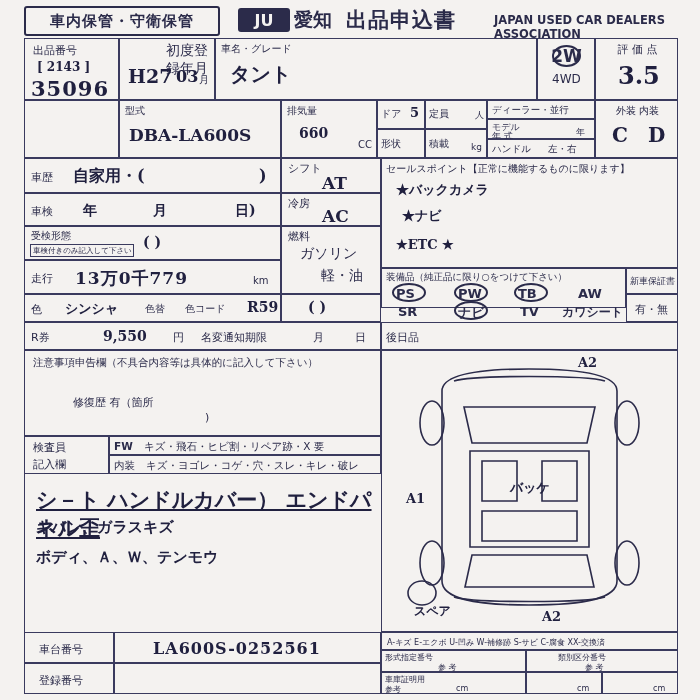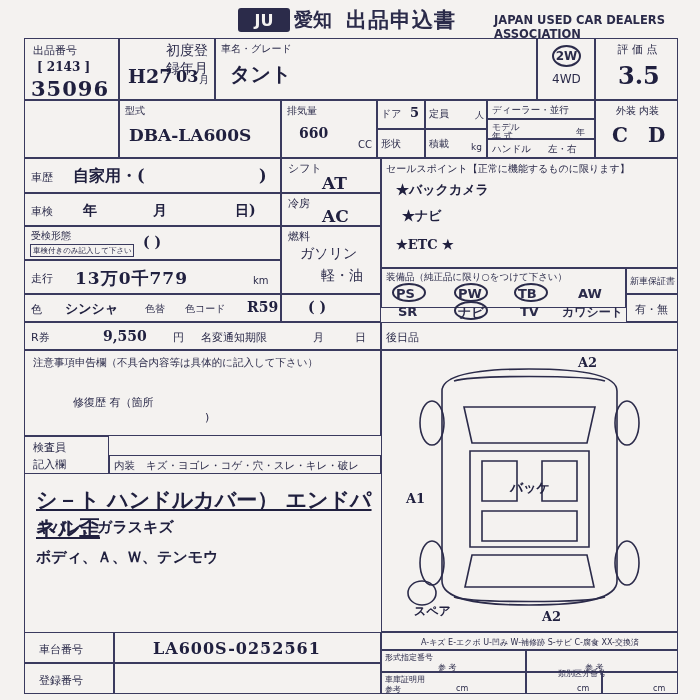--- a/index.html
+++ b/index.html
@@ -33,20 +33,23 @@
   #hdr-en{position:absolute;left:470px;top:7px;font-size:11.5px;font-weight:bold;letter-spacing:0px;}
   
   .cap{position:absolute;font-size:11px;}
 </style>
 </head>
 <body>
 
 <div class="sheet">
 
   <div class="bx" id="header">
+    <div class="bx ctr" id="hdr-left">
+      <span>車内保管・守衛保管</span>
+    </div>
     <div class="bx ctr" id="ju-logo">
       <span>JU</span>
     </div>
     <div class="bx" id="hdr-aichi">愛知</div>
     <div class="bx" id="hdr-title">出品申込書</div>
     <div class="bx" id="hdr-en">JAPAN USED CAR DEALERS ASSOCIATION</div>
   </div>
 
   <div class="bx bd" style="left:24px;top:38px;width:654px;height:656px;"></div>
 
@@ -62,21 +65,21 @@
     <div class="cap hand" style="left:56px;top:28px;font-size:16px;">03</div>
     <div class="cap" style="left:79px;top:34px;font-size:10px;">月</div>
   </div>
 
   <div class="bx bd" style="left:215px;top:38px;width:322px;height:62px;">
     <div class="cap" style="left:5px;top:3px;font-size:10px;">車名・グレード</div>
     <div class="cap hand" style="left:14px;top:22px;font-size:20px;">タント</div>
   </div>
 
   <div class="bx bd" style="left:537px;top:38px;width:58px;height:62px;">
-    <div class="bx ctr" style="left:14px;top:6px;width:29px;height:22px;border:2px solid #2b2b4a;border-radius:50%;font-size:12px;font-weight:bold;">
+    <div class="bx ctr" style="left:14px;top:6px;width:29px;height:22px;border:2px solid #2b2b4a;border-radius:50%;font-size:17px;font-weight:bold;">
       <span>2W</span>
     </div>
     <div class="cap" style="left:14px;top:33px;font-size:12px;">4WD</div>
   </div>
 
   <div class="bx bd" style="left:595px;top:38px;width:83px;height:62px;">
     <div class="cap ctr" style="left:0;top:3px;width:83px;font-size:11px;">評 価 点</div>
     <div class="cap hand" style="left:22px;top:22px;font-size:24px;">3.5</div>
   </div>
 
@@ -228,20 +231,24 @@
   <div class="bx bd" style="left:24px;top:350px;width:357px;height:86px;">
     <div class="cap" style="left:8px;top:5px;font-size:10.5px;">注意事項申告欄（不具合内容等は具体的に記入して下さい）</div>
     <div class="cap" style="left:48px;top:44px;font-size:11px;">修復歴 有（箇所</div>
     <div class="cap" style="left:180px;top:60px;font-size:11px;">)</div>
   </div>
 
   <div class="bx bd" style="left:24px;top:436px;width:85px;height:38px;">
     <div class="cap" style="left:8px;top:3px;font-size:11px;">検査員</div>
     <div class="cap" style="left:8px;top:20px;font-size:11px;">記入欄</div>
   </div>
+  <div class="bx bd" style="left:109px;top:436px;width:272px;height:19px;">
+    <div class="cap" style="left:4px;top:3px;font-size:10.5px;font-weight:bold;">FW</div>
+    <div class="cap" style="left:34px;top:3px;font-size:10.5px;">キズ・飛石・ヒビ割・リペア跡・X 要</div>
+  </div>
   <div class="bx bd" style="left:109px;top:455px;width:272px;height:19px;">
     <div class="cap" style="left:4px;top:3px;font-size:10.5px;">内装</div>
     <div class="cap" style="left:36px;top:3px;font-size:10.5px;">キズ・ヨゴレ・コゲ・穴・スレ・キレ・破レ</div>
   </div>
 
   <div class="bx" style="left:24px;top:474px;width:357px;height:158px;">
     <div class="cap hand" style="left:12px;top:12px;font-size:21px;text-decoration:underline;">シ－ト ハンドルカバー）  エンドパネル歪</div>
     <div class="cap hand" style="left:12px;top:44px;font-size:15px;">キバン、ガラスキズ</div>
     <div class="cap hand" style="left:12px;top:74px;font-size:15px;">ボディ、Ａ、Ｗ、テンモウ</div>
   </div>
@@ -276,42 +283,42 @@
       </g>
     </svg>
     <div class="cap hand" style="left:196px;top:4px;font-size:13px;">A2</div>
     <div class="cap hand" style="left:24px;top:140px;font-size:13px;">A1</div>
     <div class="cap hand" style="left:128px;top:128px;font-size:13px;">バッケ</div>
     <div class="cap hand" style="left:32px;top:252px;font-size:12px;">スペア</div>
     <div class="cap hand" style="left:160px;top:258px;font-size:13px;">A2</div>
   </div>
 
   <div class="bx bd" style="left:381px;top:632px;width:297px;height:18px;">
-    <div class="cap" style="left:5px;top:4px;font-size:8px;margin-left:34px;">A-キズ  E-エクボ  U-凹み  W-補修跡  S-サビ  C-腐食  XX-交換済</div>
+    <div class="cap" style="left:5px;top:4px;font-size:8px;">A-キズ  E-エクボ  U-凹み  W-補修跡  S-サビ  C-腐食  XX-交換済</div>
   </div>
 
   <div class="bx bd" style="left:24px;top:632px;width:90px;height:31px;">
     <div class="cap" style="left:14px;top:9px;font-size:11px;">車台番号</div>
   </div>
   <div class="bx bd" style="left:114px;top:632px;width:267px;height:31px;">
     <div class="cap hand" style="left:38px;top:6px;font-size:16px;letter-spacing:1px;">LA600S-0252561</div>
   </div>
   <div class="bx bd" style="left:24px;top:663px;width:90px;height:31px;">
     <div class="cap" style="left:14px;top:9px;font-size:11px;">登録番号</div>
   </div>
   <div class="bx bd" style="left:114px;top:663px;width:267px;height:31px;">
     <div class="cap hand" style="left:38px;top:6px;font-size:16px;"></div>
   </div>
 
   <div class="bx bd" style="left:381px;top:650px;width:145px;height:22px;">
     <div class="cap" style="left:3px;top:1px;font-size:8px;">形式指定番号</div>
     <div class="cap" style="left:56px;top:11px;font-size:8px;">参 考</div>
   </div>
   <div class="bx bd" style="left:526px;top:650px;width:152px;height:22px;">
-    <div class="cap" style="left:3px;top:17px;font-size:8px;padding-left:28px;">類別区分番号</div>
+    <div class="cap" style="left:3px;top:1px;font-size:8px;padding-left:28px;">類別区分番号</div>
     <div class="cap" style="left:58px;top:11px;font-size:8px;">参 考</div>
   </div>
   <div class="bx bd" style="left:381px;top:672px;width:145px;height:22px;">
     <div class="cap" style="left:3px;top:1px;font-size:8px;">車庫証明用</div>
     <div class="cap" style="left:3px;top:11px;font-size:8px;">参考</div>
     <div class="cap" style="left:74px;top:11px;font-size:8px;">cm</div>
   </div>
   <div class="bx bd" style="left:526px;top:672px;width:76px;height:22px;">
     <div class="cap" style="left:50px;top:11px;font-size:8px;">cm</div>
   </div>

